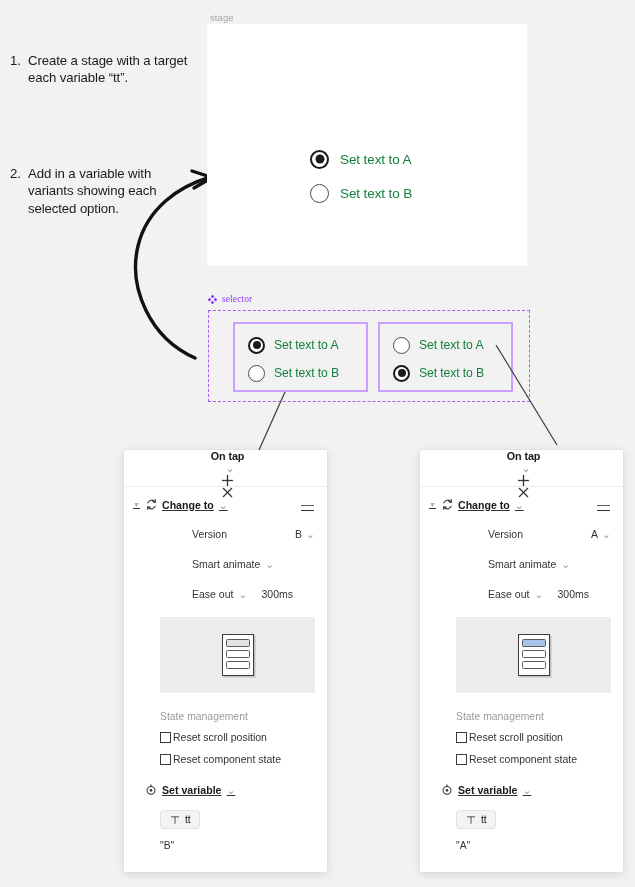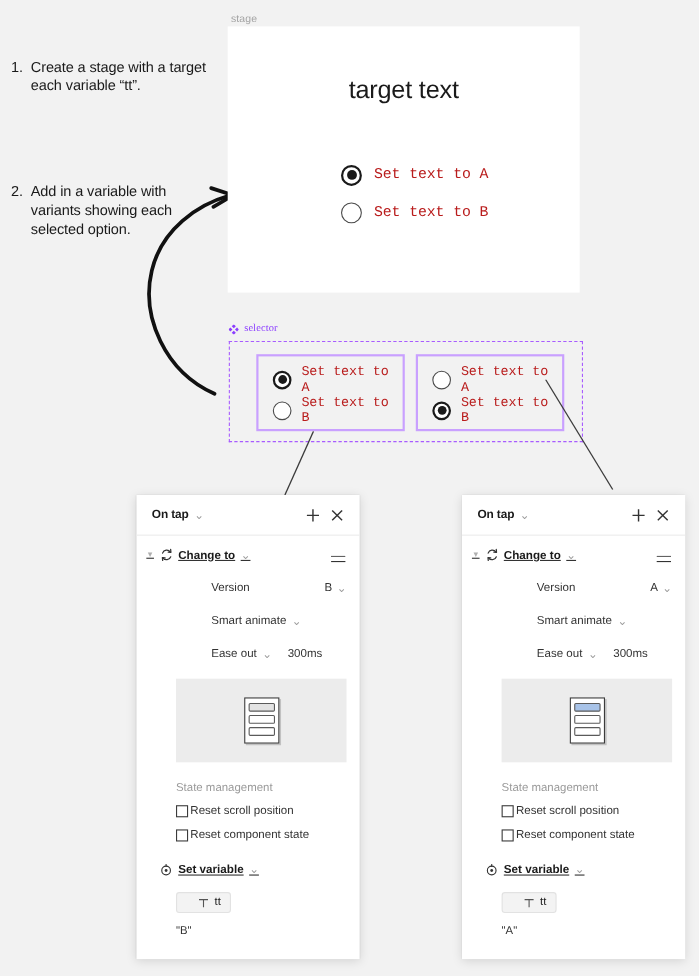--- a/index.html
+++ b/index.html
@@ -108,23 +108,22 @@
     height: 9px;
     border-radius: 50%;
     background: #1a1a1a;
   }
   .radio.off {
     border: 1.4px solid #4a4a4a;
   }
   .opt-label {
     margin-left: 11px;
     font-size: 13.5px;
-    color: #b91c1c;
+    color: #15803d;
     letter-spacing: -0.1px;
-    font-family: Liberation Mono, monospace;
   }
 
   
   .comp-label-row {
     position: absolute;
     left: 208px;
     top: 294px;
     display: flex;
     align-items: center;
     gap: 5px;
@@ -181,20 +180,21 @@
   .panel.left  { left: 124px; top: 450px; height: 422px; }
   .panel.right { left: 420px; top: 450px; height: 422px; }
 
   .panel-head {
     height: 37px;
     display: flex;
     align-items: center;
     padding: 0 10px 0 14px;
     border-bottom: 1px solid #ececec;
     box-sizing: border-box;
+    flex-direction: column;
   }
   .panel-title {
     font-size: 10.8px;
     font-weight: bold;
     color: #1a1a1a;
     letter-spacing: -0.1px;
   }
   .caret {
     display: inline-block;
     margin-left: 5px;
@@ -314,21 +314,21 @@
     margin-left: 2px;
     font-size: 10.5px;
     color: #333;
   }
 
   .var-chip {
     display: inline-flex;
     align-items: center;
     gap: 5px;
     margin: 6px 0 0 36px;
-    padding: 3px 8px 3px 19px;
+    padding: 3px 8px 3px 9px;
     background: #f3f3f3;
     border: 1px solid #e2e2e2;
     border-radius: 3px;
     font-size: 10.3px;
     color: #1a1a1a;
   }
   .var-value {
     padding: 11px 12px 0 36px;
     font-size: 10.3px;
     color: #333;
@@ -350,21 +350,20 @@
   </div>
 </div>
 
 <svg class="curve-arrow" viewBox="0 0 110 200">
   <path d="M75 190 C 30 170, 8 120, 18 78 C 27 40, 60 18, 88 10" fill="none" stroke="#111" stroke-width="3.4" stroke-linecap="round"></path>
   <path d="M72 3 L92 9.5 L74 20" fill="none" stroke="#111" stroke-width="3.4" stroke-linecap="round" stroke-linejoin="round"></path>
 </svg>
 
 <div class="frame-label">stage</div>
 <div class="stage-frame">
-  <div class="stage-title">target text</div>
   <div class="stage-options">
     <div class="opt-row">
       <span class="radio on"></span>
       <span class="opt-label">Set text to A</span>
     </div>
     <div class="opt-row">
       <span class="radio off"></span>
       <span class="opt-label">Set text to B</span>
     </div>
   </div>

